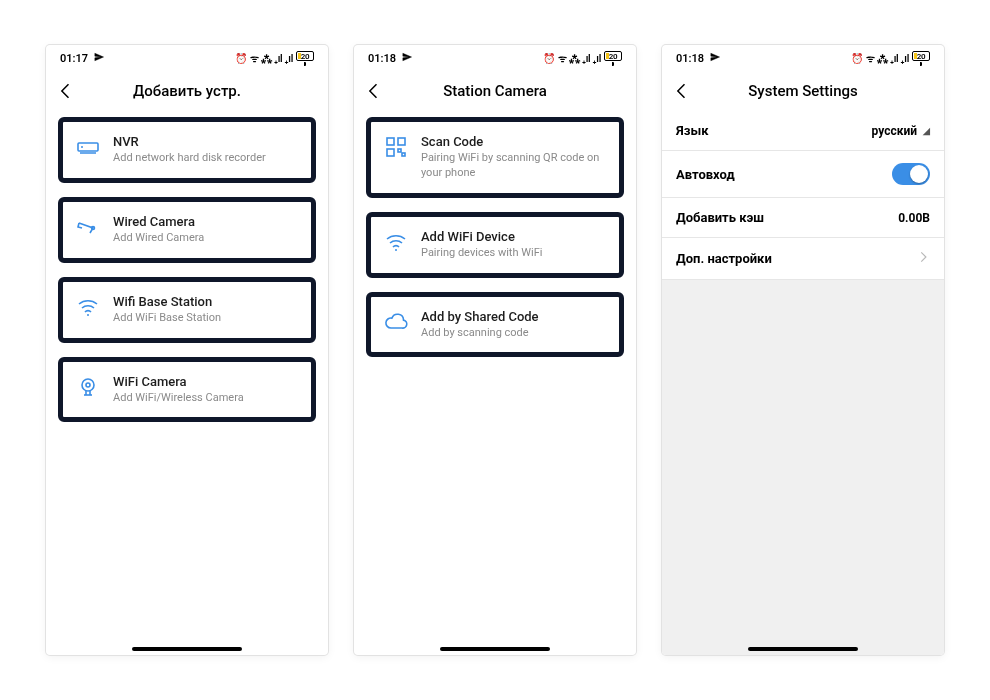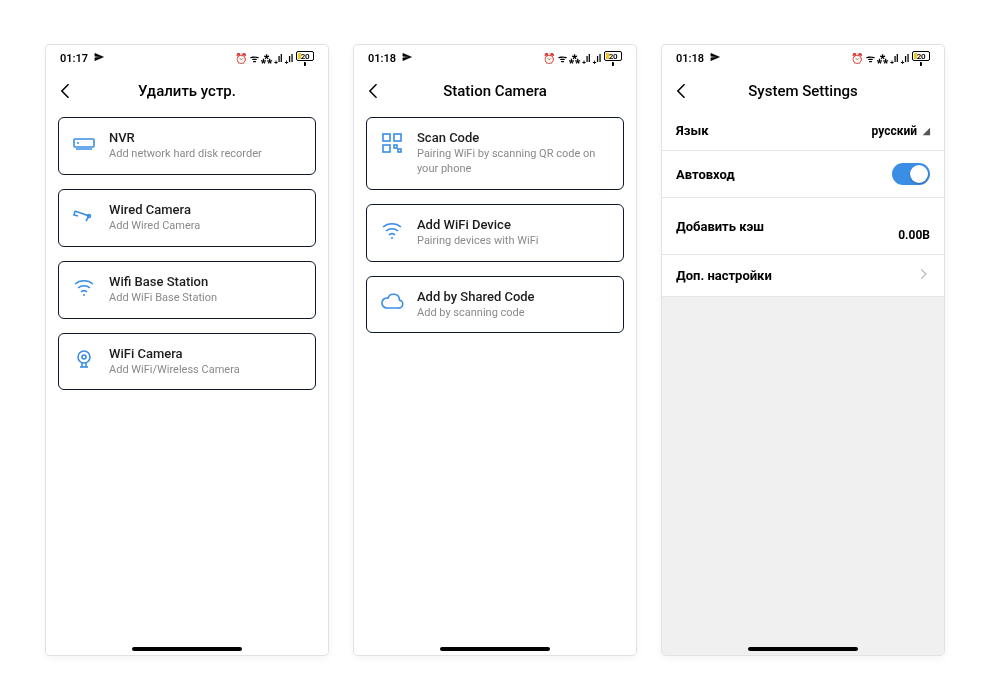--- a/index.html
+++ b/index.html
@@ -80,21 +80,21 @@
   }
   
   .cards {
     padding: 0 12px;
     display:flex;
     flex-direction:column;
     gap:14px;
     margin-top:6px;
   }
   .card {
-    border:1px solid #0f172a;
+    border:5px solid #0f172a;
     border-radius:6px;
     padding:12px 12px;
     display:flex;
     align-items:flex-start;
     gap:12px;
     cursor:pointer;
     background:#fff;
   }
   .card .icon {
     width:26px; height:26px;
@@ -120,21 +120,21 @@
     display:flex;
     align-items:center;
     justify-content:space-between;
     padding: 12px 14px;
     font-size:13px;
     color:#000;
     border-bottom:1px solid var(--hairline);
     cursor:pointer;
   }
   .row .value { color:#000; font-size:12px; display:flex; align-items:center; gap:6px;}
-  .row .value.muted { color:#000;margin-top:18px; }
+  .row .value.muted { color:#000; }
   .dropdown-arrow { font-size:9px; color:#555;}
   .chevron-right {
     color:#b8b8b8;
   }
   
   .toggle {
     width:38px; height:22px; border-radius:11px;
     background: var(--accent);
     position:relative;
   }
@@ -179,21 +179,21 @@
           <span class="batt-tip"></span>
       </span>
     </div>
   </div>
   <div class="nav">
     <div class="back">
       <svg viewBox="0 0 24 24" width="20" height="20" stroke="#000" stroke-width="1.8" fill="none">
           <polyline points="15 4 7 12 15 20"></polyline>
         </svg>
     </div>
-    <span>Удалить устр.</span>
+    <span>Добавить устр.</span>
   </div>
 
   <div class="cards">
     <div class="card">
       <span class="icon">
         <svg viewBox="0 0 24 24">
             <rect x="2" y="8" width="20" height="8" rx="1"></rect>
             <circle cx="6" cy="12" r="1" fill="currentColor" stroke="none"></circle>
             <line x1="4" y1="18" x2="20" y2="18"></line>
           </svg>

